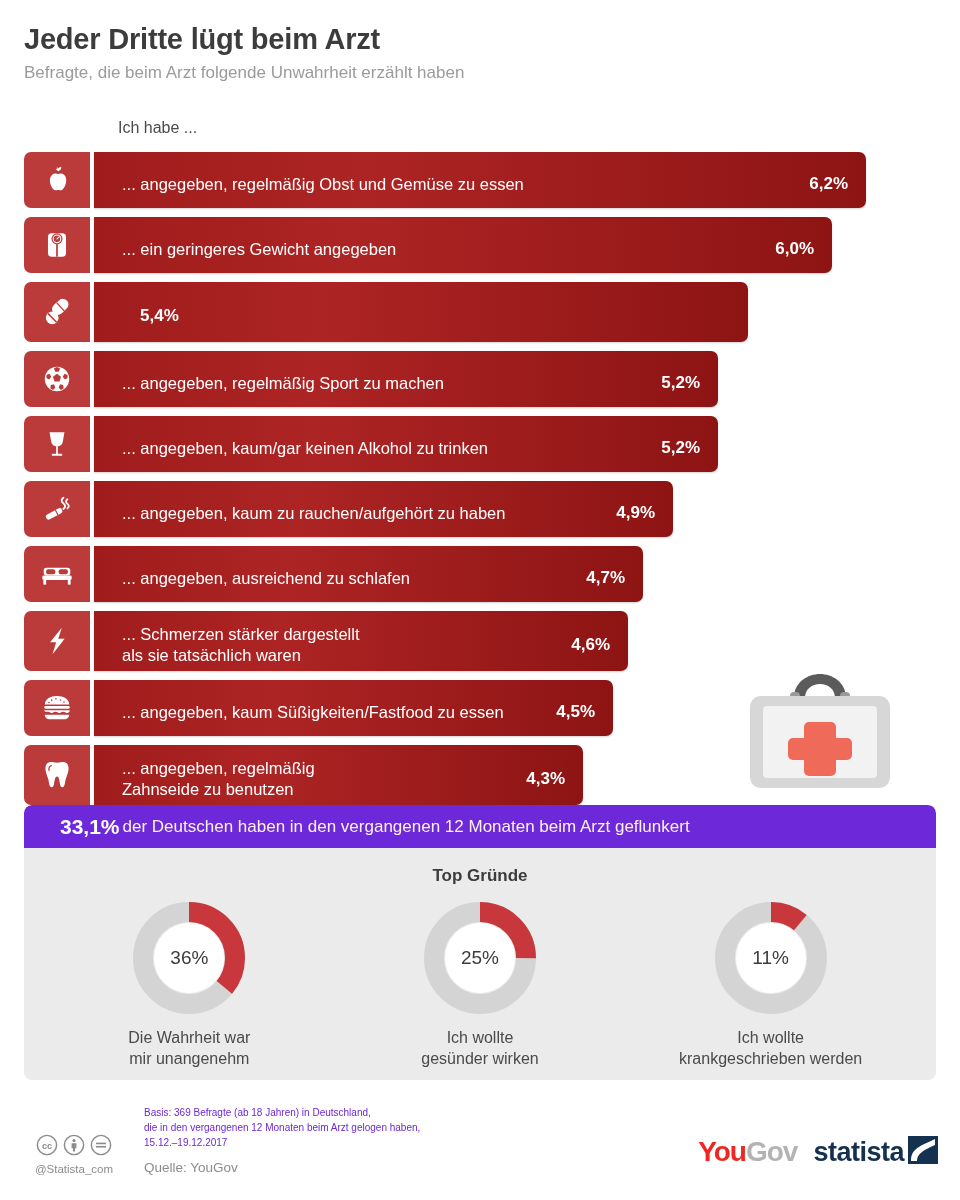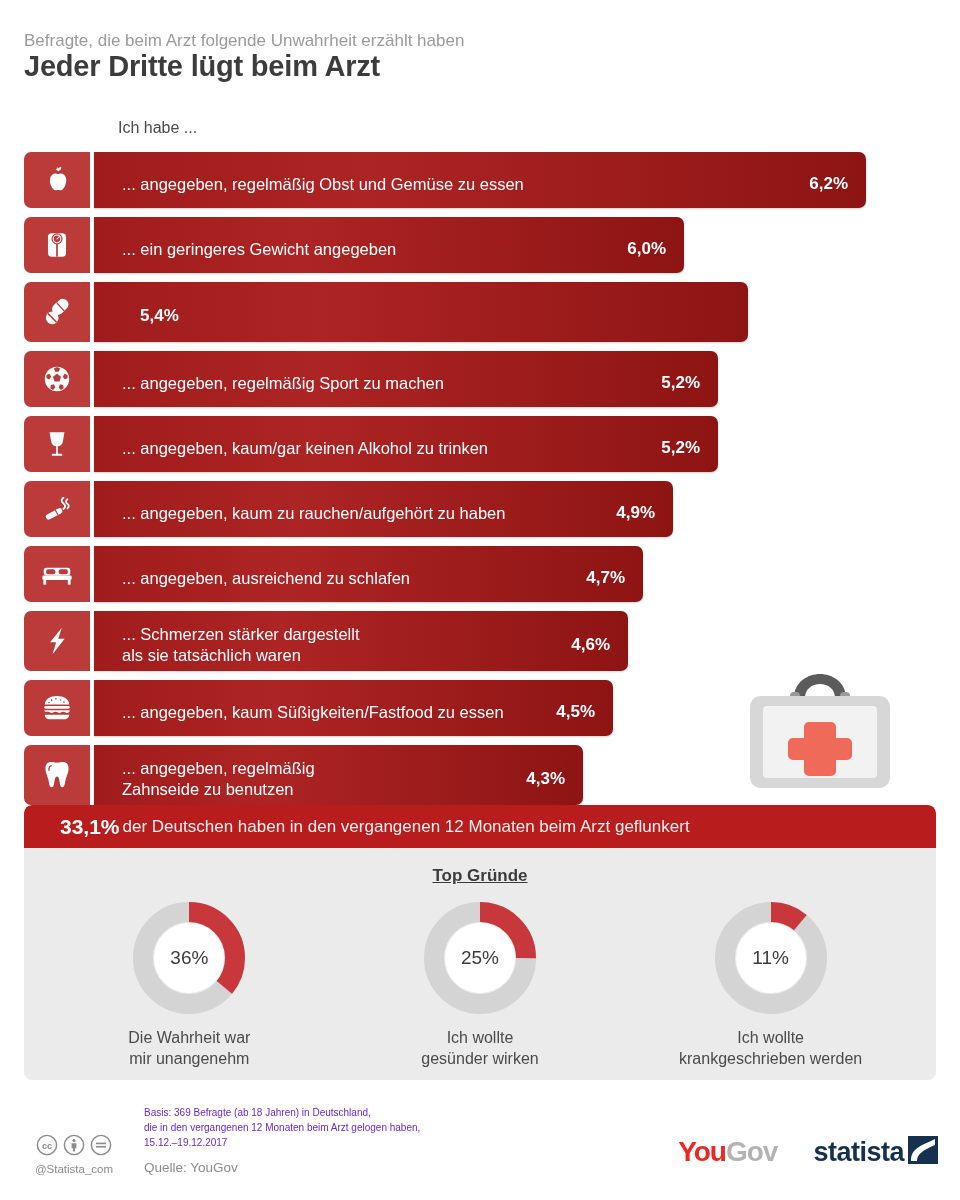--- a/index.html
+++ b/index.html
@@ -77,30 +77,30 @@
 
   
   #panel {
     position: absolute; left: 24px; top: 805px; width: 912px; height: 275px;
     background: #ebebeb;
     border-radius: 8px;
     overflow: hidden;
   }
   #panel-banner {
     height: 43px;
-    background: #b91c1c;
+    background: #6d28d9;
     display: flex; align-items: center;
     padding-left: 36px;
     border-radius: 8px 8px 0 0;
   }
   #panel-banner .big { font-size: 21px; font-weight: bold; color: #ffffff; }
   #panel-banner .rest { font-size: 17px; color: #fdf1f1; margin-left: 3px; }
   #panel-heading {
     text-align: center; font-size: 17px; color: #3c3c3c;
-    font-weight: bold; margin-top: 18px; text-decoration: underline;
+    font-weight: bold; margin-top: 18px;
   }
   #donuts {
     display: flex; justify-content: space-around;
     margin-top: 12px; padding: 0 20px; align-items: flex-end;
   }
   .donut-cell { width: 280px; text-align: center; }
   .donut { position: relative; width: 120px; height: 120px; margin: 0 auto; }
   .donut svg { display: block; }
   .donut-val {
     position: absolute; left: 0; top: 0; width: 120px; height: 120px;
@@ -113,57 +113,57 @@
   }
 
   
   #footer { position: absolute; left: 0; top: 1096px; width: 960px; height: 104px; }
   #cc { position: absolute; left: 24px; top: 38px; width: 100px; text-align: center; }
   #cc-icons { display: flex; gap: 5px; justify-content: center; }
   #cc-handle { font-size: 11.5px; color: #8c8c8c; margin-top: 3px; }
   #source { position: absolute; left: 144px; top: 9px; }
   #source .line { font-size: 10px; color: #6d28d9; line-height: 1.5; }
   #source .quelle { font-size: 13.5px; color: #8c8c8c; margin-top: 10px; }
-  #logos { position: absolute; right: 22px; top: 40px; display: flex; align-items: center; gap: 36px; }
+  #logos { position: absolute; right: 22px; top: 40px; display: flex; align-items: center; gap: 16px; }
   #yougov { font-size: 28px; font-weight: bold; letter-spacing: -1px; }
   #yougov .you { color: #ee2722; }
   #yougov .gov { color: #b3b3b3; }
   #statista { display: flex; align-items: center; gap: 4px; }
   #statista .word {
     font-size: 27px; font-weight: bold; color: #14314f; letter-spacing: -0.5px;
   }
 </style>
 </head>
 <body>
 
 <div id="page">
 
   <div id="header">
+    <div id="title">Jeder Dritte lügt beim Arzt</div>
     <div id="subtitle">Befragte, die beim Arzt folgende Unwahrheit erzählt haben</div>
-    <div id="title">Jeder Dritte lügt beim Arzt</div>
   </div>
   <div id="ichhabe">Ich habe ...</div>
 
   <div id="bars">
       <div class="bar-row row-h1" style="width: 842px;">
         <div class="icon-box">
           <svg width="34" height="34" viewBox="0 0 32 32">
             <path d="M16.6 7.6c.1-2 1.4-3.6 3.4-4.1.2 2.1-1.3 3.8-3.4 4.1z" fill="#fff"></path>
             <path d="M19.5 5.9c-1 .4-1.8 1.2-2.2 2.2-.5-1.1-1.4-1.9-2.5-2.3.6-.2 1.2-.3 1.8-.3-.2-.5-.5-.9-.9-1.2.9 0 1.7.3 2.3.9.4-.6 1-1 1.7-1.2-.1.6-.2 1.2-.2 1.9z" fill="#fff"></path>
             <path d="M22.6 11.1c-1.3-1.1-3-1.4-4.4-.9-.8.3-1.5.3-2.3 0-1.4-.5-3.1-.2-4.4.9-2.4 2-2.8 6.1-1.2 10 .9 2.2 2.5 4.6 4.2 4.6.8 0 1.3-.4 2.5-.4s1.6.4 2.5.4c1.7 0 3.3-2.4 4.2-4.6 1.7-3.9 1.3-8-1.1-10z" fill="#fff"></path>
           </svg>
         </div>
         <div class="bar-wrap">
           <div class="bar">
             <span class="bar-label">... angegeben, regelmäßig Obst und Gemüse zu essen</span>
             <span class="bar-value">6,2%</span>
           </div>
         </div>
       </div>
-      <div class="bar-row row-h1" style="width: 660px;">
+      <div class="bar-row row-h1" style="width: 808px;">
         <div class="icon-box">
           <svg width="34" height="34" viewBox="0 0 32 32">
             <rect x="7.5" y="5" width="17" height="22" rx="3.5" fill="#fff"></rect>
             <rect x="15.2" y="14" width="1.6" height="13" fill="#bb3a3a"></rect>
             <circle cx="16" cy="10.2" r="5.2" fill="#bb3a3a"></circle>
             <circle cx="16" cy="10.2" r="4.1" fill="#fff"></circle>
             <circle cx="16" cy="10.2" r="3.1" fill="#bb3a3a"></circle>
             <path d="M16 10.2 L18.6 7.9" stroke="#fff" stroke-width="1.1" stroke-linecap="round"></path>
           </svg>
         </div>

